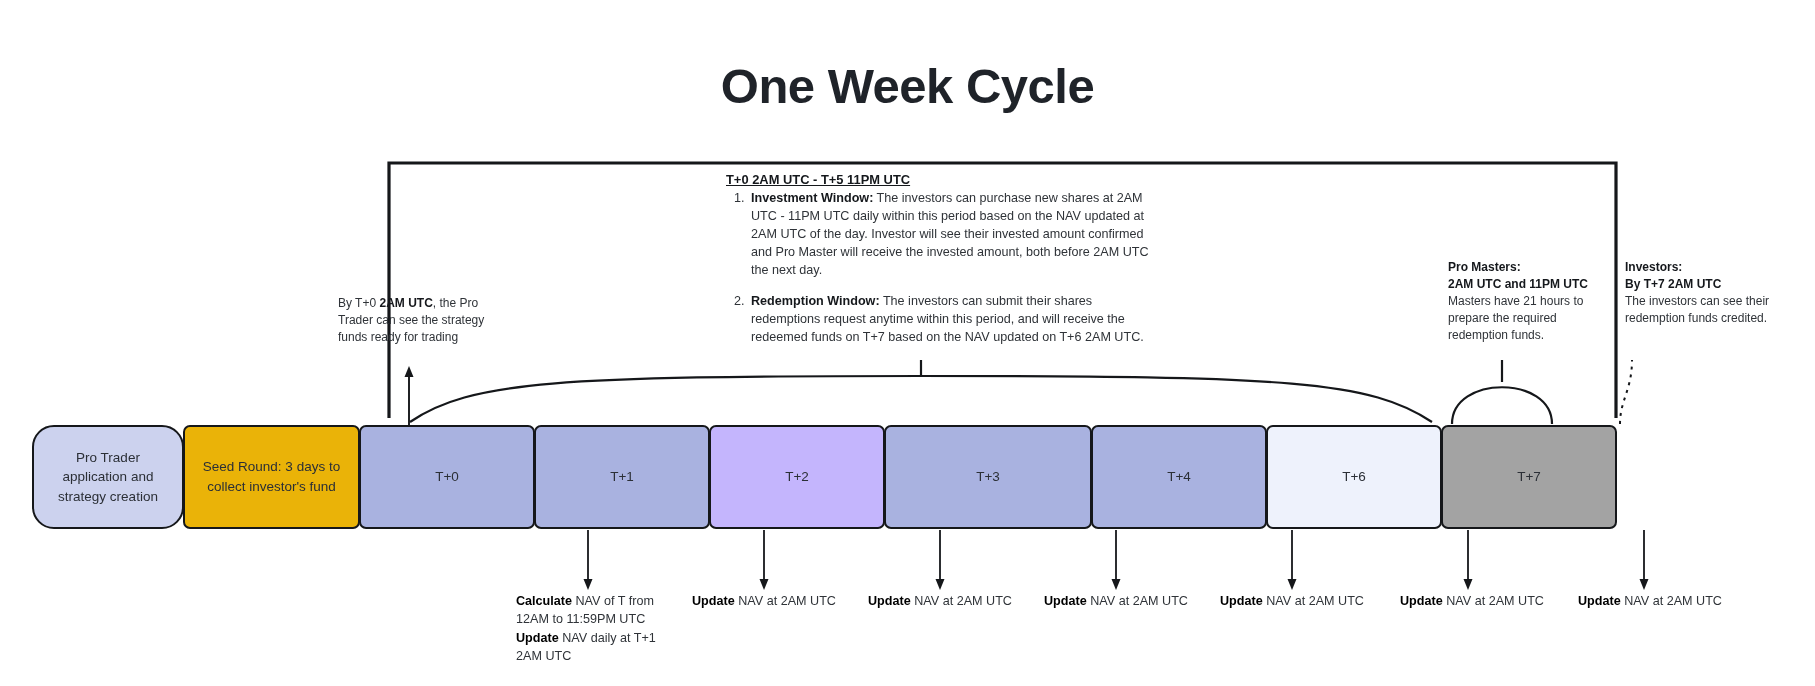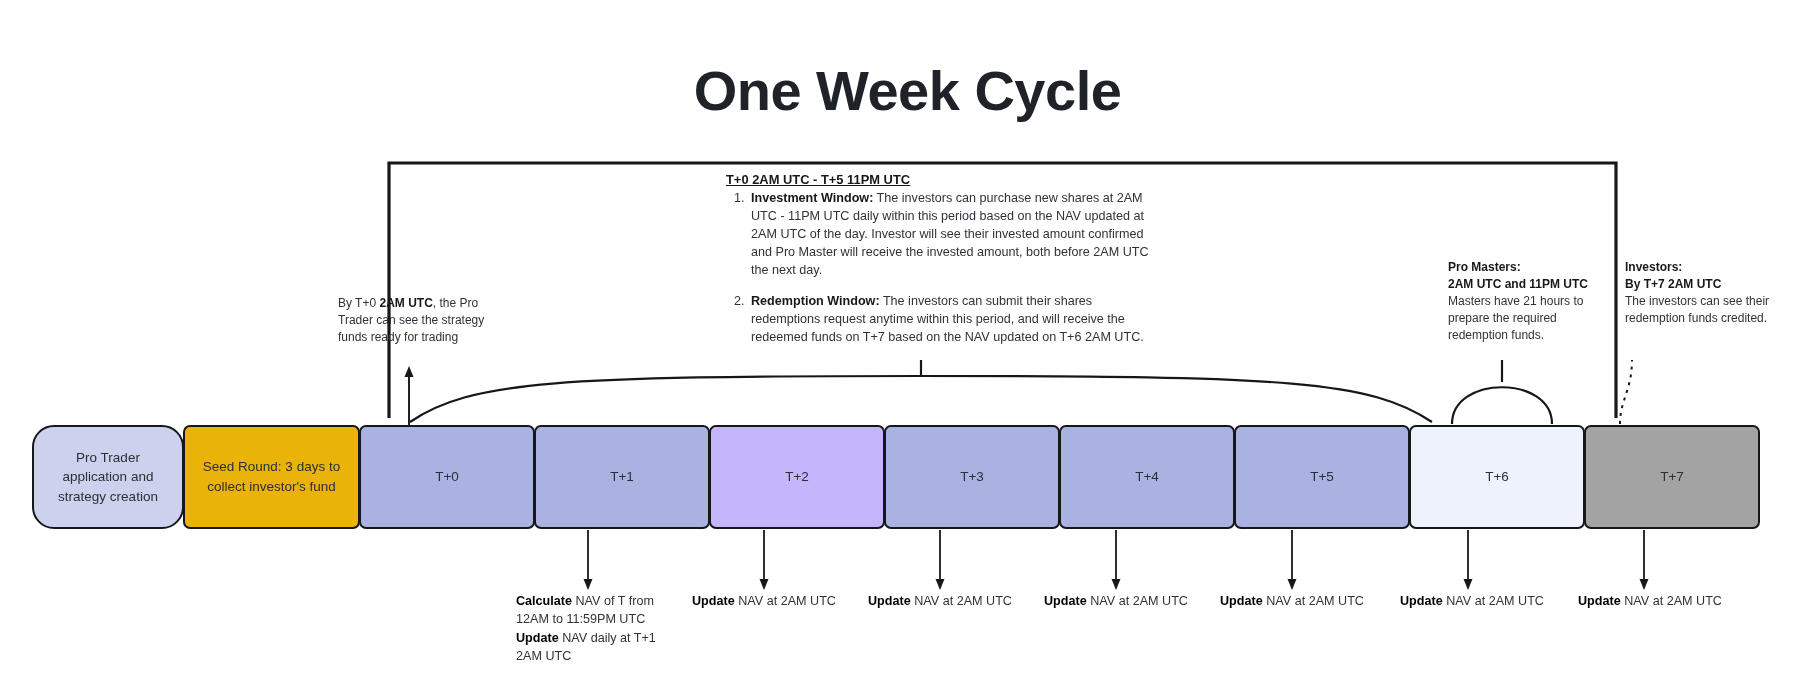--- a/index.html
+++ b/index.html
@@ -15,21 +15,21 @@
     overflow: hidden;
     background: #ffffff;
   }
 
   
   #title {
     position: absolute;
     left: 0; top: 58px;
     width: 1815px;
     text-align: center;
-    font-size: 56px;
+    font-size: 49px;
     font-weight: 700;
     color: #1f2329;
     letter-spacing: -0.5px;
   }
 
   
   #timeline {
     position: absolute;
     left: 32px;
     top: 425px;
@@ -207,28 +207,25 @@
       </div>
       <div class="tl-box" style="width: 176px; background: rgb(169, 178, 224);">
         <span>T+0</span>
       </div>
       <div class="tl-box" style="width: 176px; background: rgb(169, 178, 224);">
         <span>T+1</span>
       </div>
       <div class="tl-box" style="width: 176px; background: #c4b5fd;">
         <span>T+2</span>
       </div>
-      <div class="tl-box" style="width: 176px; background: rgb(169, 178, 224);">
+      <div class="tl-box" style="width: 208px; background: rgb(169, 178, 224);">
         <span>T+3</span>
       </div>
       <div class="tl-box" style="width: 176px; background: rgb(169, 178, 224);">
         <span>T+4</span>
-      </div>
-      <div class="tl-box" style="width: 176px; background: rgb(169, 178, 224);">
-        <span>T+5</span>
       </div>
       <div class="tl-box" style="width: 176px; background: rgb(238, 242, 252);">
         <span>T+6</span>
       </div>
       <div class="tl-box" style="width: 176px; background: #a3a3a3;">
         <span>T+7</span>
       </div>
     </div>
 
   <div id="nav-label-layer">

